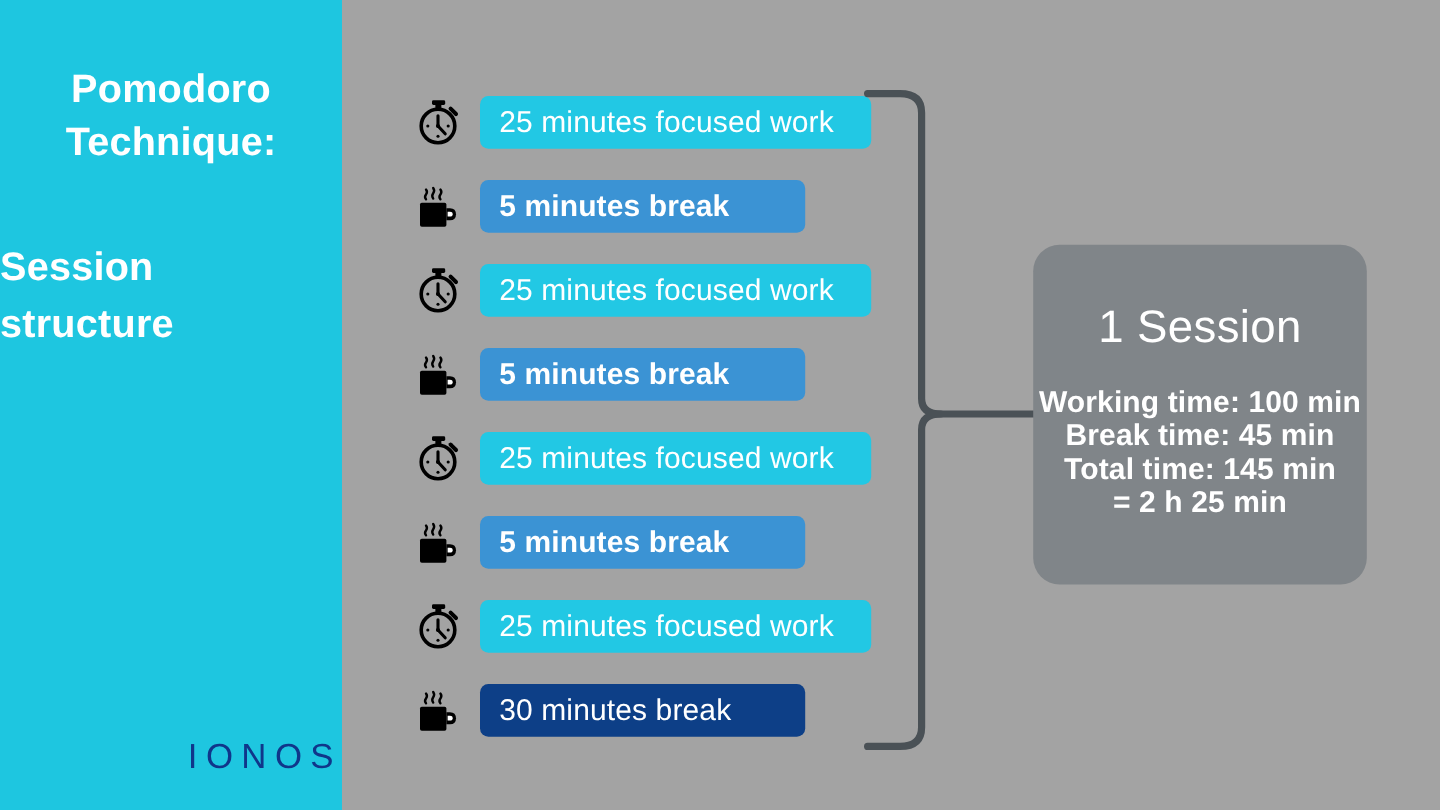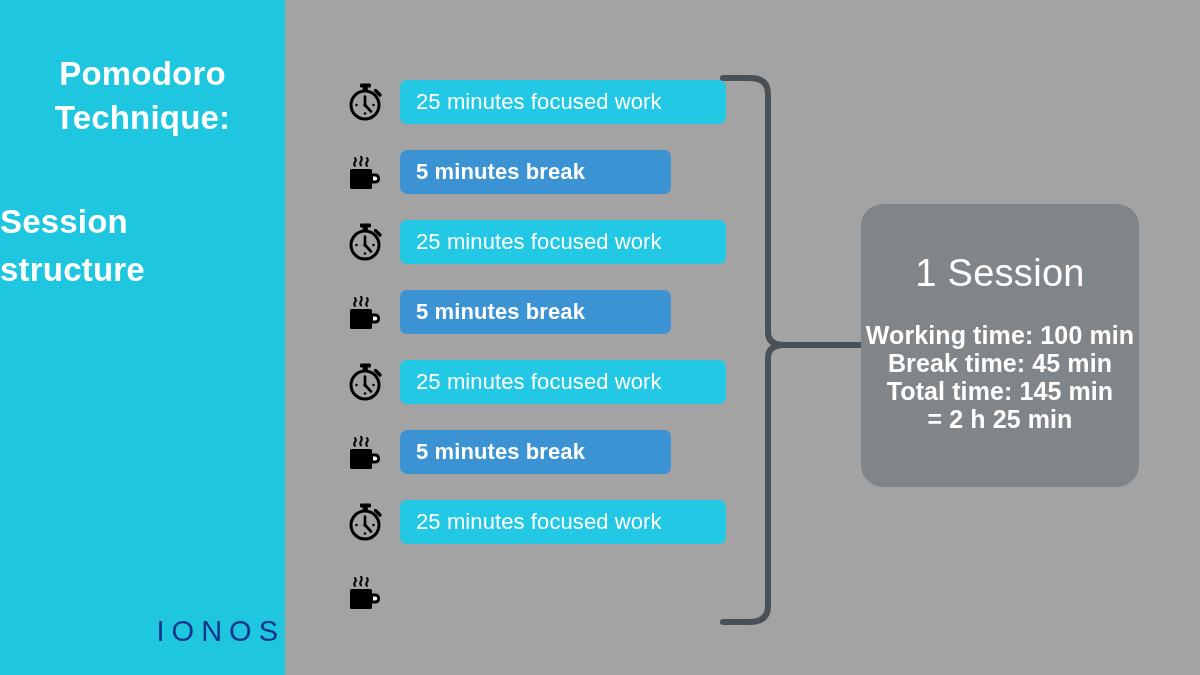--- a/index.html
+++ b/index.html
@@ -96,21 +96,21 @@
   .step-icon svg { display: block; }
 
   .step-bar {
     height: 44px;
     border-radius: 7px;
     display: flex;
     align-items: center;
     padding-left: 16px;
     margin-left: 12px;
     color: #ffffff;
-    font-size: 22px;
+    font-size: 25px;
     font-weight: 400;
     letter-spacing: 0.1px;
     text-align: center;
   }
 
   .step-bar.work  { width: 326px; background: #22c8e4; }
   .step-bar.brk   { width: 271px; background: #3b93d4; font-weight: bold; }
   .step-bar.long  { width: 271px; background: #0d3f87; }
 
   
@@ -290,20 +290,23 @@
       <div class="step">
         <div class="step-icon">
           <svg width="40" height="44" viewBox="0 0 40 44">
             <rect x="4" y="19" width="22" height="20" rx="1.5" fill="#000"></rect>
             <path d="M 26 23.5 L 29 23.5 Q 34 23.5 34 28.5 Q 34 33.5 29 33.5 L 26 33.5 Z" fill="#000"></path>
             <path d="M 29 26.5 Q 31.2 26.5 31.2 28.5 Q 31.2 30.5 29 30.5 L 27 30.5 L 27 26.5 Z" fill="#fff"></path>
             <path d="M 9 16 q -1.6 -2 0 -4 q 1.6 -2 0 -4" fill="none" stroke="#000" stroke-width="2" stroke-linecap="round"></path>
             <path d="M 15 15.5 q -1.6 -2.2 0 -4.4 q 1.6 -2.2 0 -4.4" fill="none" stroke="#000" stroke-width="2" stroke-linecap="round"></path>
             <path d="M 21 16 q -1.6 -2 0 -4 q 1.6 -2 0 -4" fill="none" stroke="#000" stroke-width="2" stroke-linecap="round"></path>
           </svg>
+        </div>
+        <div class="step-bar long">
+          <span>30 minutes break</span>
         </div>
       </div>
     </div>
 
   <svg id="brace" width="165" height="580" viewBox="0 0 165 580">
     <path d="M 13 18
              L 40 18
              Q 58 18 58 34
              L 58 272
              Q 58 285 74 285

